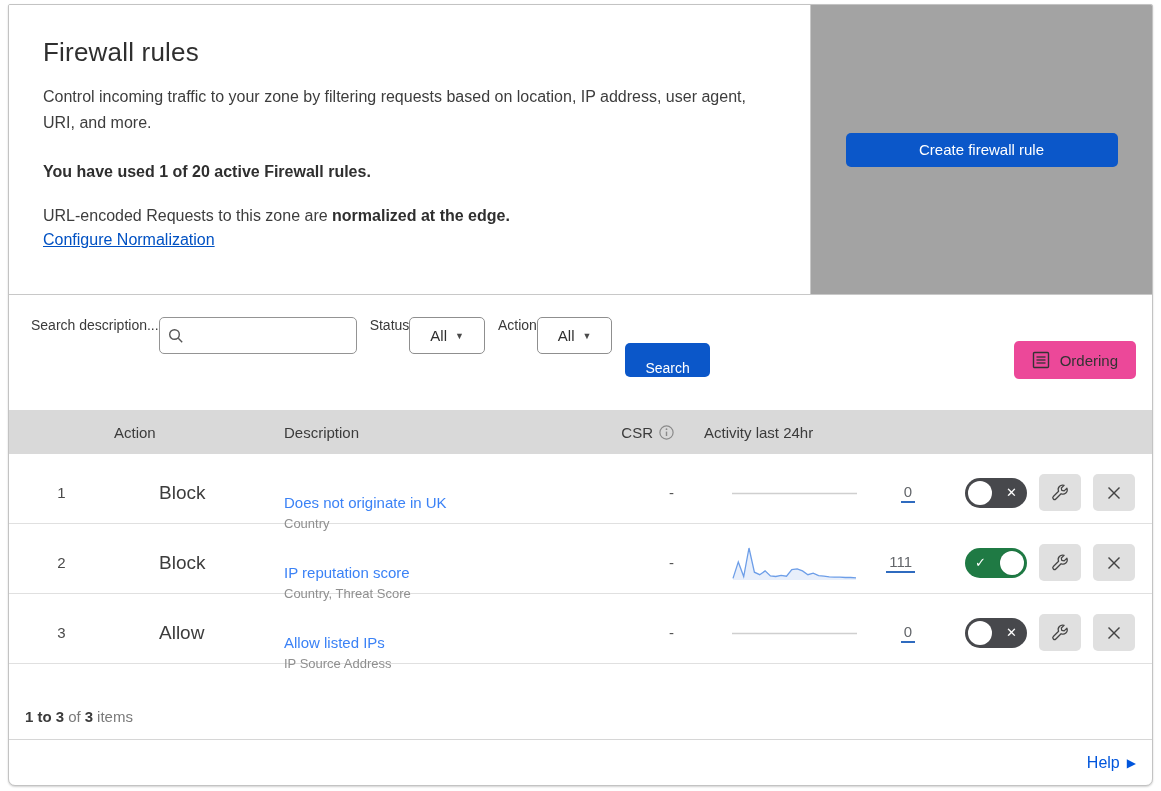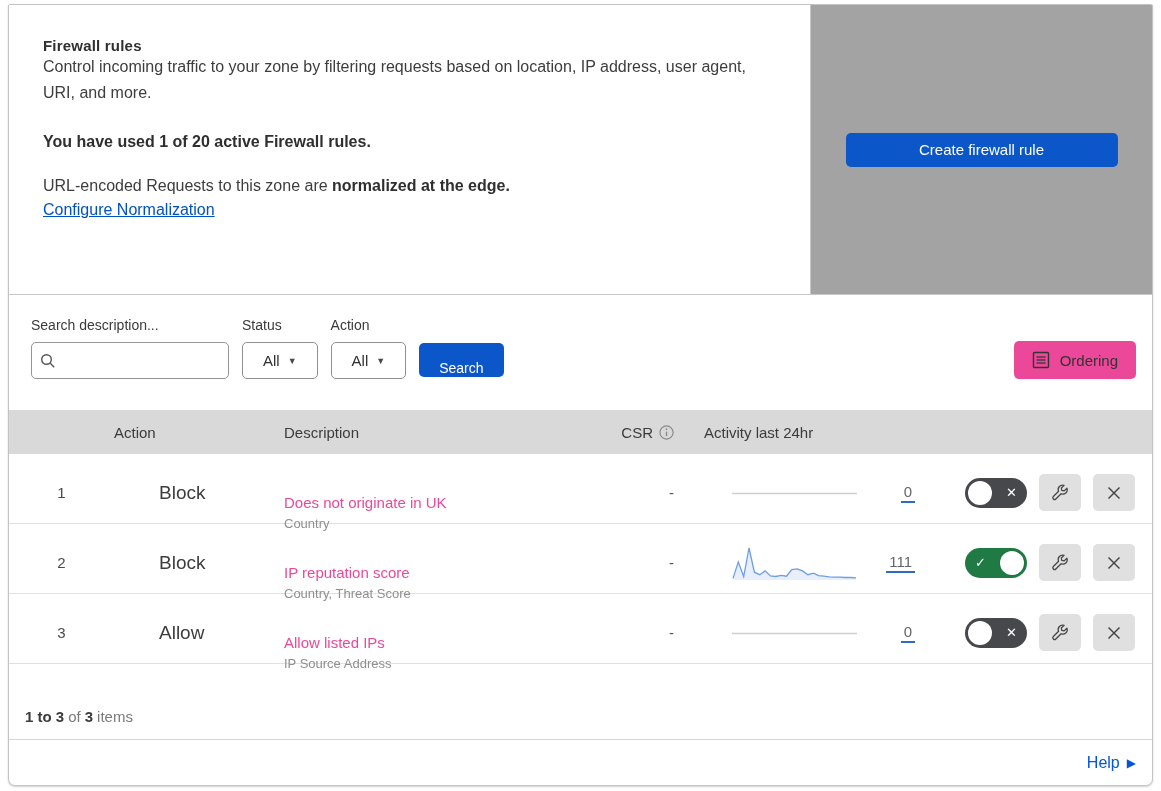--- a/index.html
+++ b/index.html
@@ -9,53 +9,53 @@
     position:absolute; left:8px; top:4px; width:1145px; height:782px;
     border:1px solid #c3c3c3; border-radius:2px 2px 7px 7px;
     box-shadow:0 1px 2px rgba(0,0,0,.18);
     background:#fff; overflow:hidden;
     display:flex; flex-direction:column;
   }
 
   
   .top-section { display:flex; border-bottom:1px solid #c8c8c8; height:290px; flex:0 0 auto; }
   .intro { width:802px; flex:0 0 802px; border-right:1px solid #c8c8c8; background:#fff; padding:32px 40px 0 34px; }
-  .intro h1 { font-size:15px; font-weight:700; color:#2f2f2f; letter-spacing:.2px; }
+  .intro h1 { font-size:26px; font-weight:400; color:#2f2f2f; letter-spacing:.2px; margin-bottom:16px; }
   .intro p.desc { font-size:16px; line-height:1.6; color:#3d3d3d; max-width:730px; }
   .intro p.usage { font-size:16px; font-weight:700; color:#2f2f2f; margin-top:28px; }
   .intro p.norm { font-size:16px; color:#3d3d3d; margin-top:26px; }
   .intro p.norm b { color:#2f2f2f; }
   .intro a.norm-link { display:inline-block; margin-top:6px; font-size:16px; color:#0051c3; text-decoration:underline; cursor:pointer; }
   .actions-panel { flex:1; background:#a3a3a3; display:flex; flex-direction:column; justify-content:center; align-items:center; gap:12px; }
   .btn-primary {
     width:272px; height:34px; background:#0b57c9; color:#fff; border:none; border-radius:5px;
     font-family:"Liberation Sans",sans-serif; font-size:15px; cursor:pointer;
   }
 
   
   .filter-bar { display:flex; align-items:flex-start; padding:22px 16px 0 22px; height:115px; flex:0 0 auto; }
-  .fgroup { display:flex; flex-direction:column; margin-right:13px; }
+  .fgroup { display:flex; margin-right:13px; }
   .fgroup .flabel { font-size:14px; color:#3a3a3a; margin-bottom:9px; }
   .search-box { width:198px; height:37px; border:1px solid #949494; border-radius:5px; display:flex; align-items:center; padding:0 8px; background:#fff; }
   .search-box input { border:none; outline:none; flex:1; font-size:14px; font-family:"Liberation Sans",sans-serif; margin-left:6px; background:transparent; }
   .select-box { height:37px; border:1px solid #8f8f8f; border-radius:5px; background:#fff; display:flex; align-items:center; padding:0 20px; gap:8px; font-size:15px; color:#2f2f2f; cursor:pointer; }
   .caret { font-size:9px; color:#4a4a4a; }
   .btn-search { height:34px; padding:17px 20px; margin-top:26px; background:#0b57c9; color:#fff; border:none; border-radius:5px; font-size:14px; font-family:"Liberation Sans",sans-serif; cursor:pointer; }
   .spacer { flex:1; }
   .btn-ordering { height:38px; margin-top:24px; padding:0 18px; background:#ec4899; border:none; border-radius:5px; display:flex; align-items:center; gap:10px; font-size:15px; color:#333; font-family:"Liberation Sans",sans-serif; cursor:pointer; }
 
   
   .tgrid { display:grid; grid-template-columns:105px 170px 330px 60px 255px 1fr; align-items:center; }
   .thead { background:#d9d9d9; height:44px; font-size:15px; color:#3b3b3b; flex:0 0 auto; }
   .th-csr { justify-self:end; display:flex; align-items:center; gap:6px; }
   .th-activity { padding-left:30px; }
   .trow { height:70px; border-bottom:1px solid #e0e0e0; flex:0 0 auto; }
   .c-num { text-align:center; font-size:15px; color:#4a4a4a; }
   .c-action { font-size:19px; color:#3d3d3d;margin-left:45px; }
-  .c-desc .title { font-size:15px; color:#ec4899;margin-top:40px; }
+  .c-desc .title { font-size:15px; color:#3b82f6;margin-top:40px; }
   .c-desc .sub { font-size:13px; color:#8f8f8f; margin-top:5px; }
   .c-csr { justify-self:end; font-size:15px; color:#555; }
   .c-activity { display:flex; align-items:center; padding-left:58px; padding-right:14px; }
   .spark { width:125px; height:38px; }
   .count-link { margin-left:auto; font-size:15px; color:#63666a; border-bottom:2px solid #2f6bbf; padding:0 3px 1px; cursor:pointer; text-decoration:none; }
   .c-controls { display:flex; align-items:center; justify-content:flex-end; padding-right:17px; gap:12px; }
 
   .toggle { position:relative; width:62px; height:30px; border-radius:15px; cursor:pointer; flex:0 0 auto; }
   .toggle .knob { position:absolute; top:3px; width:24px; height:24px; border-radius:50%; background:#fff; }
   .toggle .t-check,.toggle .t-x { position:absolute; top:50%; transform:translateY(-52%); color:#fff; font-size:13px; }

